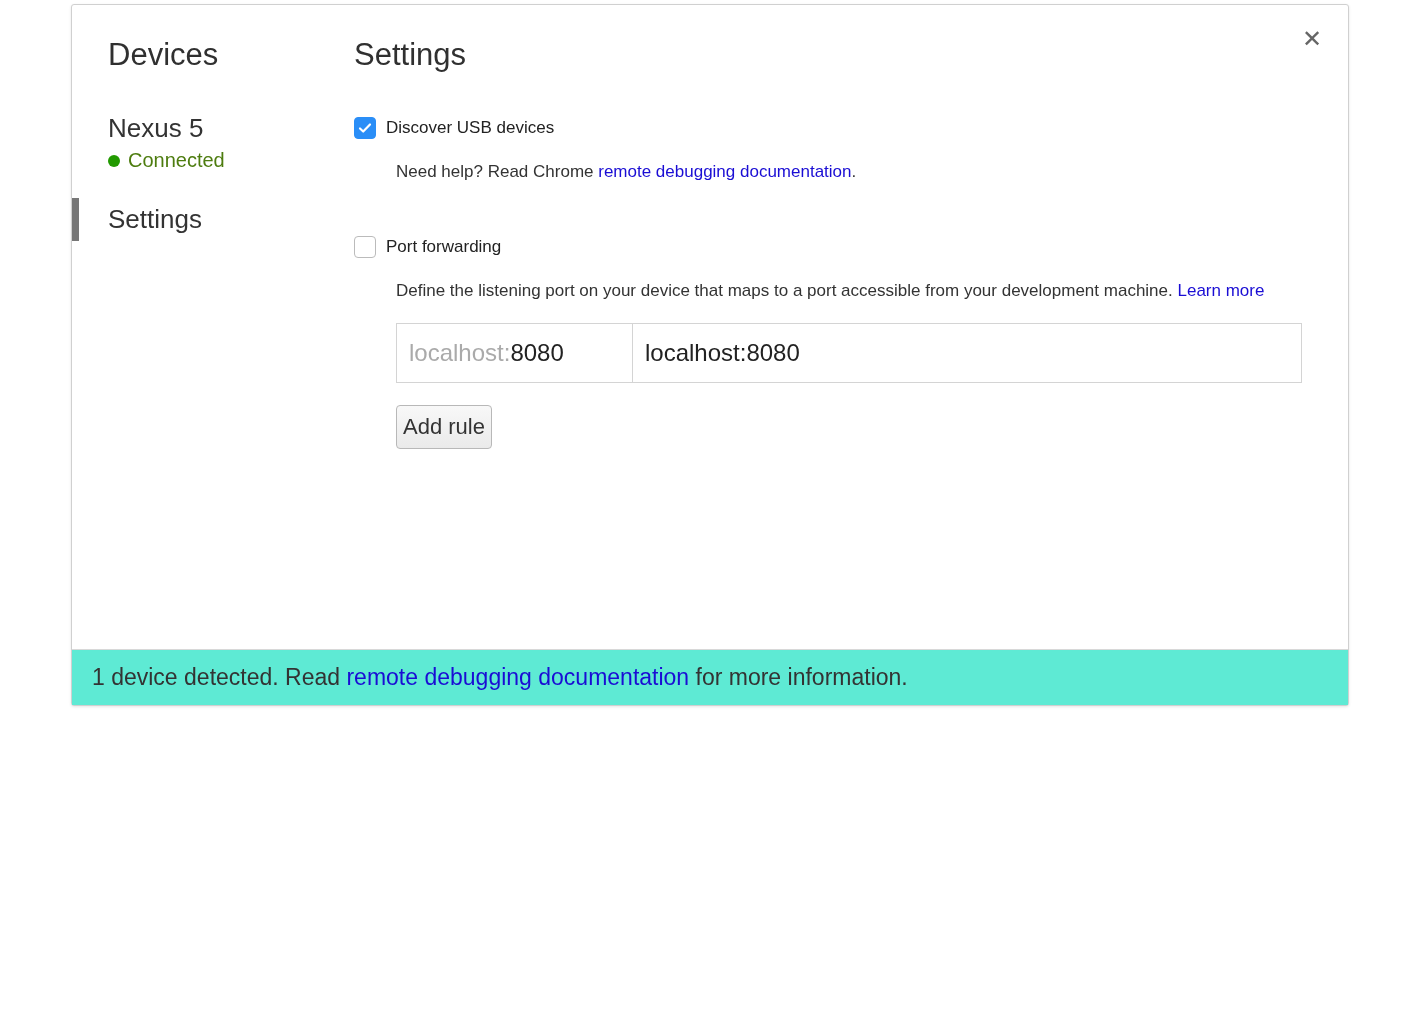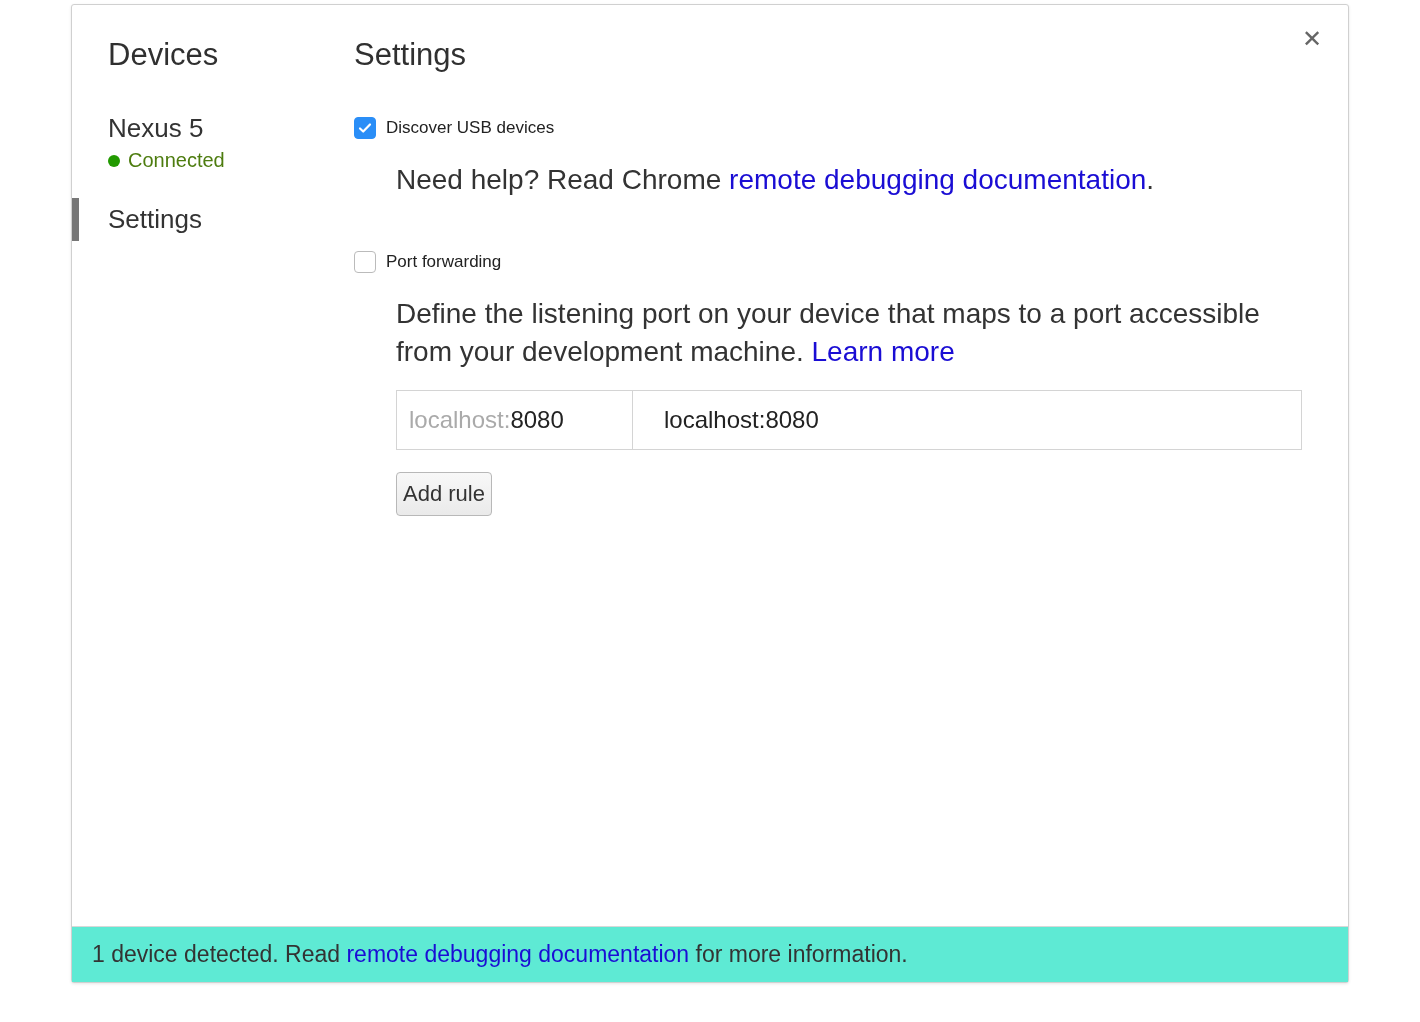--- a/index.html
+++ b/index.html
@@ -11,21 +11,21 @@
       font-family: "Lucida Grande", "Helvetica Neue", Arial, sans-serif;
       background: #fff;
       color: #222;
       width: 1420px;
       height: 1022px;
       overflow: hidden;
     }
     .window {
       position: relative;
       width: 1278px;
-      height: 979px;
+      height: 702px;
       margin: 4px auto;
       background: #fff;
       border: 1px solid #d0d0d0;
       border-radius: 3px;
       box-shadow: 0 1px 3px rgba(0,0,0,0.1);
       display: flex;
       flex-direction: column;
     }
     .content-row {
       display: flex;
@@ -139,35 +139,34 @@
     .checkbox svg {
       display: none;
       width: 16px;
       height: 16px;
     }
     .checkbox-label {
       font-size: 17px;
       color: #222;
     }
     .desc {
-      font-size: 28px;
+      font-size: 17px;
       color: #333;
       padding-left: 42px;
       line-height: 1.35;
     }
     .link {
       color: #1a0dd4;
       cursor: pointer;
     }
     .port-table {
       margin: 20px 0 0 42px;
       border: 1px solid #d4d4d4;
       width: 906px;
       display: flex;
-      gap: 19px;
     }
     .port-cell {
       padding: 15px 12px;
       font-size: 24px;
       color: #222;
     }
     .port-cell.left {
       width: 236px;
       border-right: 1px solid #d4d4d4;
     }

